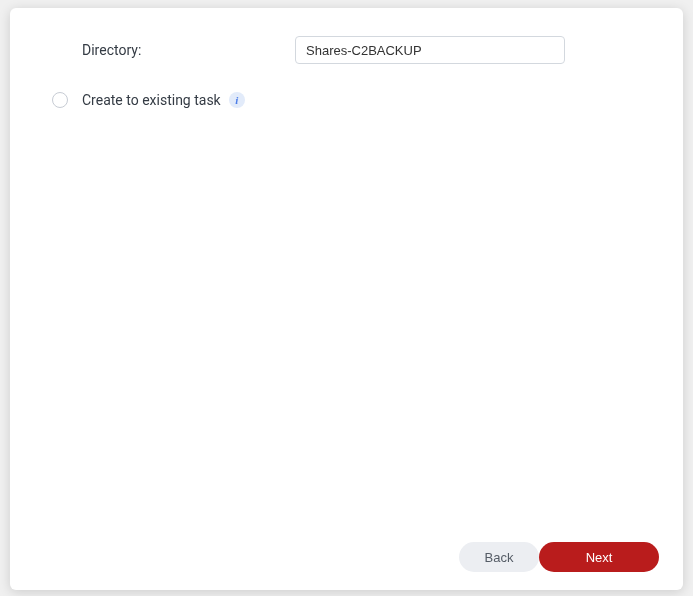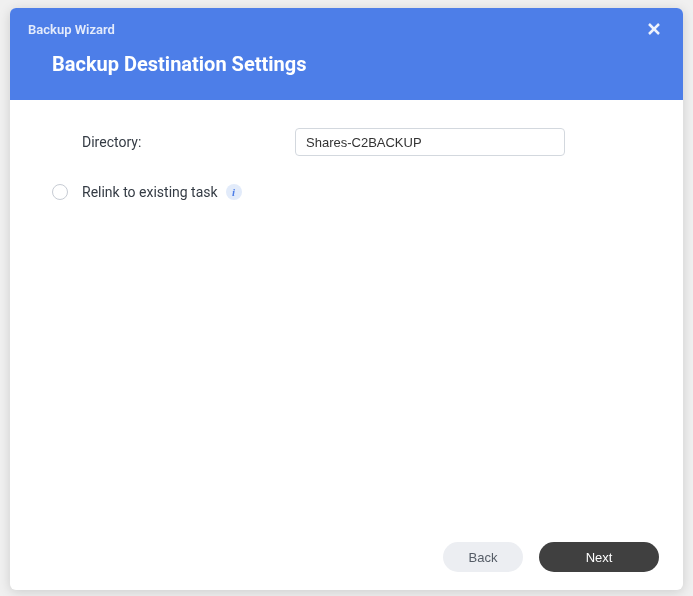--- a/index.html
+++ b/index.html
@@ -132,71 +132,58 @@
       font-size: 11px;
       font-weight: 700;
       font-style: italic;
       font-family: Georgia, serif;
       margin-left: 8px;
       cursor: pointer;
     }
     .footer {
       display: flex;
       justify-content: flex-end;
-      gap: 16px;
       padding: 10px 24px 18px 24px;
     }
     .btn {
       min-width: 80px;
       height: 30px;
       border-radius: 15px;
       border: none;
       font-size: 13px;
       font-weight: 500;
       cursor: pointer;
       padding: 0 22px;
     }
     .btn-secondary {
       background: #eceef2;
       color: #555c66;
     }
     .btn-primary {
-      background: #404040;
+      background: #b91c1c;
       color: #fff;
       min-width: 120px;
     }
   </style>
 </head>
 <body>
 
 <div class="dialog">
-  <div class="header">
-    <div class="titlebar">
-      <div class="titlebar-title">Backup Wizard</div>
-      <div class="close-btn">
-        <svg viewBox="0 0 14 14" fill="none">
-          <line x1="2" y1="2" x2="12" y2="12"></line>
-          <line x1="12" y1="2" x2="2" y2="12"></line>
-        </svg>
-      </div>
-    </div>
-    <div class="page-title">Backup Destination Settings</div>
-  </div>
 
   <div class="content">
 
 
     <div class="form-row">
       <div class="form-label">Directory:</div>
       <input type="text" class="text-input" value="Shares-C2BACKUP" style="">
     </div>
 
     <div class="radio-row">
       <div class="radio"></div>
-      <div class="radio-label">Relink to existing task</div>
+      <div class="radio-label">Create to existing task</div>
       <span class="info-icon">i</span>
     </div>
 
   </div>
 
   <div class="footer">
     <button class="btn btn-secondary">Back</button>
     <button class="btn btn-primary">Next</button>
   </div>
 </div>

